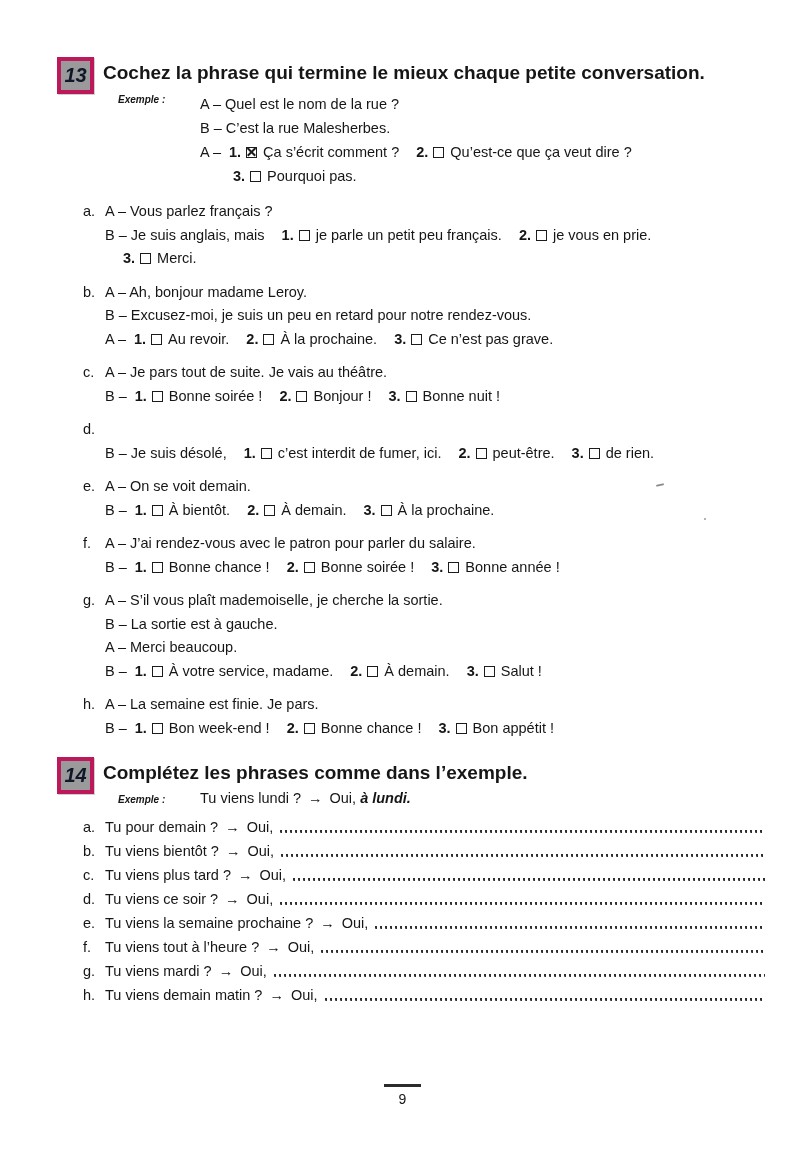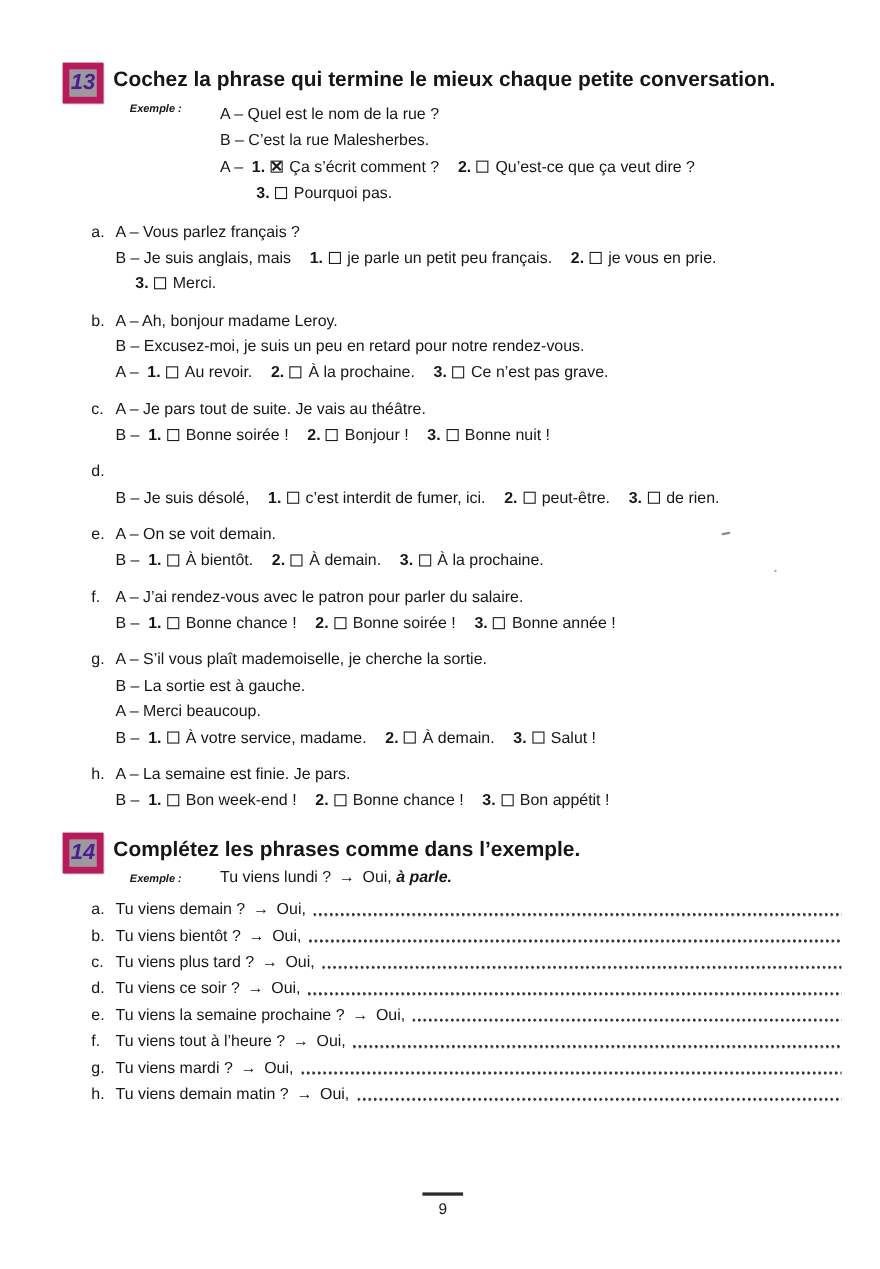--- a/index.html
+++ b/index.html
@@ -8,24 +8,24 @@
     background:#ffffff; color:#161616;
     font-family:"Liberation Sans","DejaVu Sans",sans-serif;
     font-size:14.5px;
   }
   .exercise { position:absolute; left:0; width:800px; }
   #ex13 { top:57px; }
   #ex14 { top:757px; }
 
   .badge {
     position:absolute; left:57px; top:0; width:37px; height:37px;
-    background:#9a9a9a; border:6px solid #be185d;
+    background:#9a9a9a; border:4px solid #be185d;
     box-shadow:1px 1px 0 #cfcfcf;
     display:flex; align-items:center; justify-content:center;
-    font-weight:bold; font-style:italic; font-size:20px; color:#4c1d95;
+    font-weight:bold; font-style:italic; font-size:20px; color:#0f172a;
     box-sizing:border-box;
   }
   .ex-title {
     position:absolute; left:103px; top:6px; margin:0;
     font-size:19px; font-weight:bold; line-height:20px; white-space:nowrap;
   }
 
   
   .example { margin-top:35px; margin-left:200px; position:relative; }
   .example-label {
@@ -135,26 +135,26 @@
         <div class="line"><span class="letter">h.</span><span class="seg text">A – La semaine est finie. Je pars.</span></div>
         <div class="line"><span class="seg text prefix">B –</span><span class="seg opt"><b class="num">1.</b><span class="cb"></span><span class="opt-text">Bon week-end !</span></span><span class="seg opt"><b class="num">2.</b><span class="cb"></span><span class="opt-text">Bonne chance !</span></span><span class="seg opt"><b class="num">3.</b><span class="cb"></span><span class="opt-text">Bon appétit !</span></span></div>
       </div>
     </div>
 </section>
 
 <section class="exercise" id="ex14">
   <div class="badge">14</div>
   <h2 class="ex-title">Complétez les phrases comme dans l’exemple.</h2>
   <div class="example14">
-    <span class="example-label">Exemple :</span><span>Tu viens lundi ?</span><span class="arrow">→</span><span>Oui,</span><span class="emph">à parle.</span>
+    <span class="example-label">Exemple :</span><span>Tu viens lundi ?</span><span class="arrow">→</span><span>Oui,</span><span class="emph">à lundi.</span>
   </div>
   <div id="ex14-items">
       <div class="row14">
         <span class="letter">a.</span>
-        <span class="q">Tu viens demain ?</span>
+        <span class="q">Tu pour demain ?</span>
         <span class="arrow">→</span>
         <span class="oui">Oui,</span>
         <div class="dots"></div>
       </div>
       <div class="row14">
         <span class="letter">b.</span>
         <span class="q">Tu viens bientôt ?</span>
         <span class="arrow">→</span>
         <span class="oui">Oui,</span>
         <div class="dots"></div>

